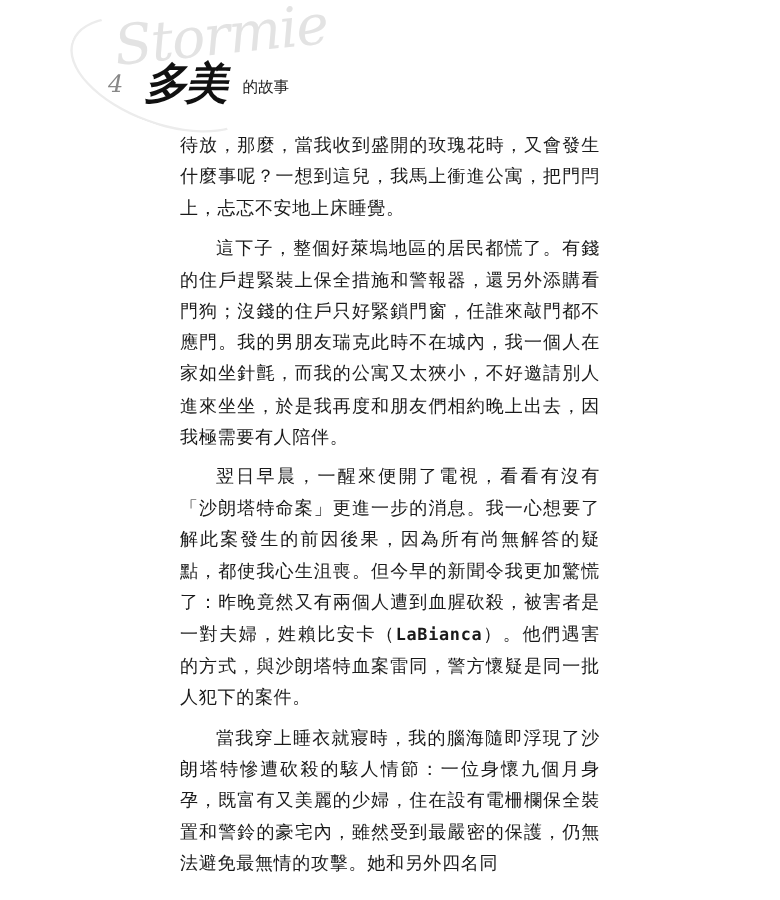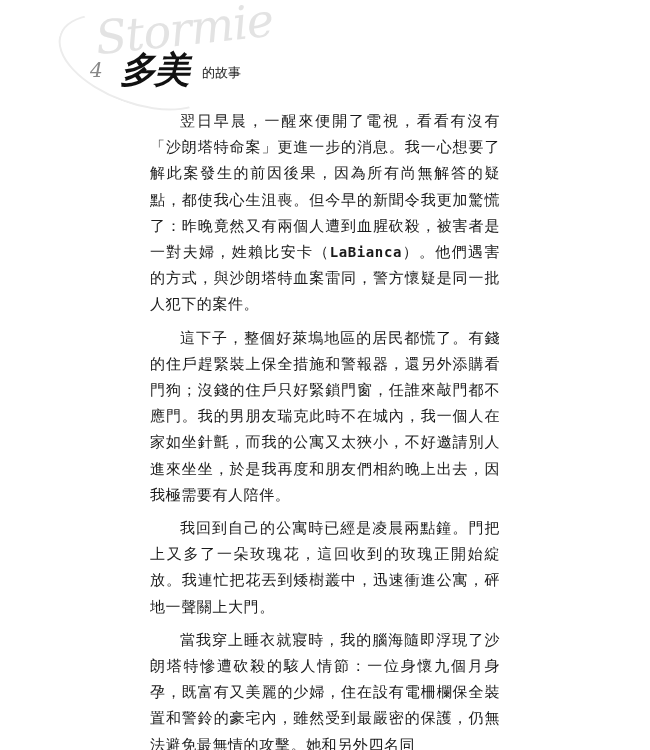--- a/index.html
+++ b/index.html
@@ -20,17 +20,17 @@
 
 <div class="header">
   <div class="swoosh"></div>
   <div class="watermark">Stormie</div>
   <div class="page-num">4</div>
   <div class="brand">多美</div>
   <div class="subtitle">的故事</div>
 </div>
 
 <div class="body-text">
+  <p>待放，那麼，當我收到盛開的玫瑰花時，又會發生什麼事呢？一想到這兒，我馬上衝進公寓，把門閂上，忐忑不安地上床睡覺。</p>
+  <p class="indent">這下子，整個好萊塢地區的居民都慌了。有錢的住戶趕緊裝上保全措施和警報器，還另外添購看門狗；沒錢的住戶只好緊鎖門窗，任誰來敲門都不應門。我的男朋友瑞克此時不在城內，我一個人在家如坐針氈，而我的公寓又太狹小，不好邀請別人進來坐坐，於是我再度和朋友們相約晚上出去，因我極需要有人陪伴。</p>
   <p class="indent"><span>翌日早晨，一醒來便開了電視，看看有沒有「沙朗塔特命案」更進一步的消息。我一心想要了解此案發生的前因後果，因為所有尚無解答的疑點，都使我心生沮喪。但今早的新聞令我更加驚慌了：昨晚竟然又有兩個人遭到血腥砍殺，被害者是一對夫婦，姓賴比安卡（</span><span class="latin">LaBianca</span><span>）。他們遇害的方式，與沙朗塔特血案雷同，警方懷疑是同一批人犯下的案件。</span></p>
-  <p class="indent">這下子，整個好萊塢地區的居民都慌了。有錢的住戶趕緊裝上保全措施和警報器，還另外添購看門狗；沒錢的住戶只好緊鎖門窗，任誰來敲門都不應門。我的男朋友瑞克此時不在城內，我一個人在家如坐針氈，而我的公寓又太狹小，不好邀請別人進來坐坐，於是我再度和朋友們相約晚上出去，因我極需要有人陪伴。</p>
-  <p class="indent">我回到自己的公寓時已經是凌晨兩點鐘。門把上又多了一朵玫瑰花，這回收到的玫瑰正開始綻放。我連忙把花丟到矮樹叢中，迅速衝進公寓，砰地一聲關上大門。</p>
   <p class="indent">當我穿上睡衣就寢時，我的腦海隨即浮現了沙朗塔特慘遭砍殺的駭人情節：一位身懷九個月身孕，既富有又美麗的少婦，住在設有電柵欄保全裝置和警鈴的豪宅內，雖然受到最嚴密的保護，仍無法避免最無情的攻擊。她和另外四名同</p>
 </div>
 
 </body></html>

